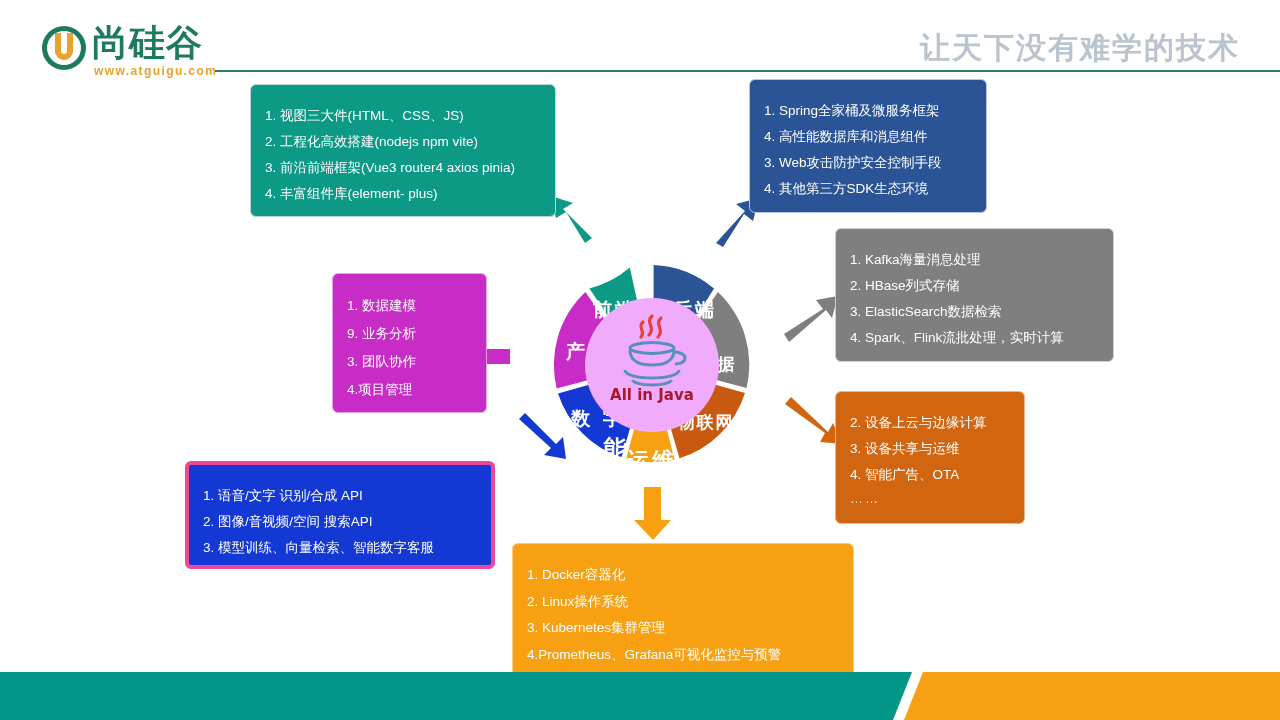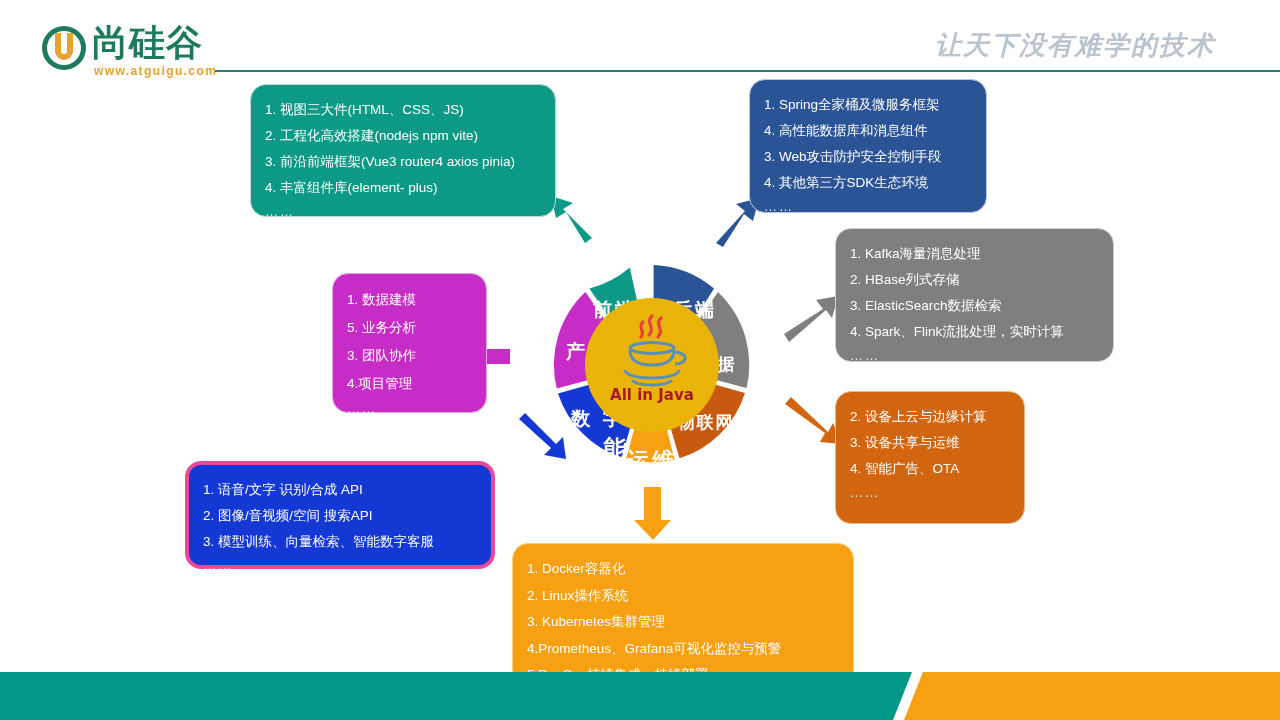--- a/index.html
+++ b/index.html
@@ -13,27 +13,27 @@
   
   .logo-wrap{position:absolute;left:40px;top:22px;width:200px;height:56px;}
   .logo-mark{position:absolute;left:0;top:2px;width:48px;height:48px;}
   .logo-cn{position:absolute;left:52px;top:1px;font-size:36px;font-weight:bold;
            color:#1d7a5f;letter-spacing:1px;line-height:40px;
            font-family:"DejaVu Sans","Liberation Sans",sans-serif;}
   .logo-url{position:absolute;left:54px;top:42px;font-size:12px;font-weight:bold;
             color:#e8a22e;letter-spacing:1.4px;}
   .head-rule{position:absolute;left:215px;top:70px;width:1065px;height:2px;background:#2e7d6b;}
   .head-tag{position:absolute;left:920px;top:28px;width:310px;height:38px;
-            font-size:26px;color:#b9c4ce;text-align:center;letter-spacing:2px;
-            font-family:"DejaVu Serif","Liberation Serif",serif;font-style:italic;
+            font-size:30px;color:#b9c4ce;text-align:center;letter-spacing:2px;
+            font-family:"DejaVu Serif","Liberation Serif",serif;
             font-weight:bold;white-space:nowrap;}
 
   
-  .box{position:absolute;border-radius:16px;box-sizing:border-box;
-       padding:12px 14px;color:#ffffff;}
+  .box{position:absolute;border-radius:6px;box-sizing:border-box;
+       padding:18px 14px;color:#ffffff;}
   .box .ln{font-size:13.5px;line-height:26px;white-space:nowrap;
            color:#ffffff;}
   .box .dots{font-size:13px;line-height:22px;letter-spacing:2px;opacity:.85;}
 
   #box-frontend{left:250px;top:84px;width:306px;height:133px;background:#0c9a86;
                 border:1px solid #b9d9d2;}
   #box-backend {left:749px;top:79px;width:238px;height:134px;background:#2a5496;
                 border:1px solid #b8c6de;}
   #box-bigdata {left:835px;top:228px;width:279px;height:134px;background:#7f7f7f;
                 border:1px solid #cfcfcf;}
@@ -51,21 +51,21 @@
   #box-digital .ln{line-height:26px;}
 
   
   .donut{position:absolute;left:548px;top:261px;width:208px;height:208px;}
   .donut svg{display:block;}
   .seg-label{position:absolute;color:#ffffff;font-weight:bold;
              font-family:"DejaVu Sans","Liberation Sans",sans-serif;
              text-align:center;white-space:nowrap;pointer-events:none;}
 
   .center-logo{position:absolute;left:585px;top:298px;width:134px;height:134px;
-               border-radius:50%;background:#eab308;}
+               border-radius:50%;background:#f0abfc;}
   .java-cup{position:absolute;left:26px;top:14px;width:82px;height:76px;}
   .java-text{position:absolute;left:0;top:88px;width:134px;text-align:center;
              font-size:15px;font-weight:bold;color:#a8192b;
              font-family:"DejaVu Sans","Liberation Sans",sans-serif;}
 
   
   .arrows{position:absolute;left:0;top:0;width:1280px;height:720px;}
 
   
   .footer{position:absolute;left:0;top:672px;width:1280px;height:48px;}
@@ -206,21 +206,21 @@
 
   <div class="box" id="box-digital">
     <div class="ln">1. 语音/文字 识别/合成 API</div>
     <div class="ln">2. 图像/音视频/空间 搜索API</div>
     <div class="ln">3. 模型训练、向量检索、智能数字客服</div>
     <div class="dots">……</div>
   </div>
 
   <div class="box" id="box-product">
     <div class="ln">1. 数据建模</div>
-    <div class="ln">5. 业务分析</div>
+    <div class="ln">9. 业务分析</div>
     <div class="ln">3. 团队协作</div>
     <div class="ln">4.项目管理</div>
     <div class="dots">……</div>
   </div>
 
   <svg class="footer" viewBox="0 0 1280 48">
     <polygon points="0,0 912,0 893,48 0,48" fill="#009688"></polygon>
     <polygon points="923,0 1280,0 1280,48 904,48" fill="#f7a012"></polygon>
   </svg>
 

